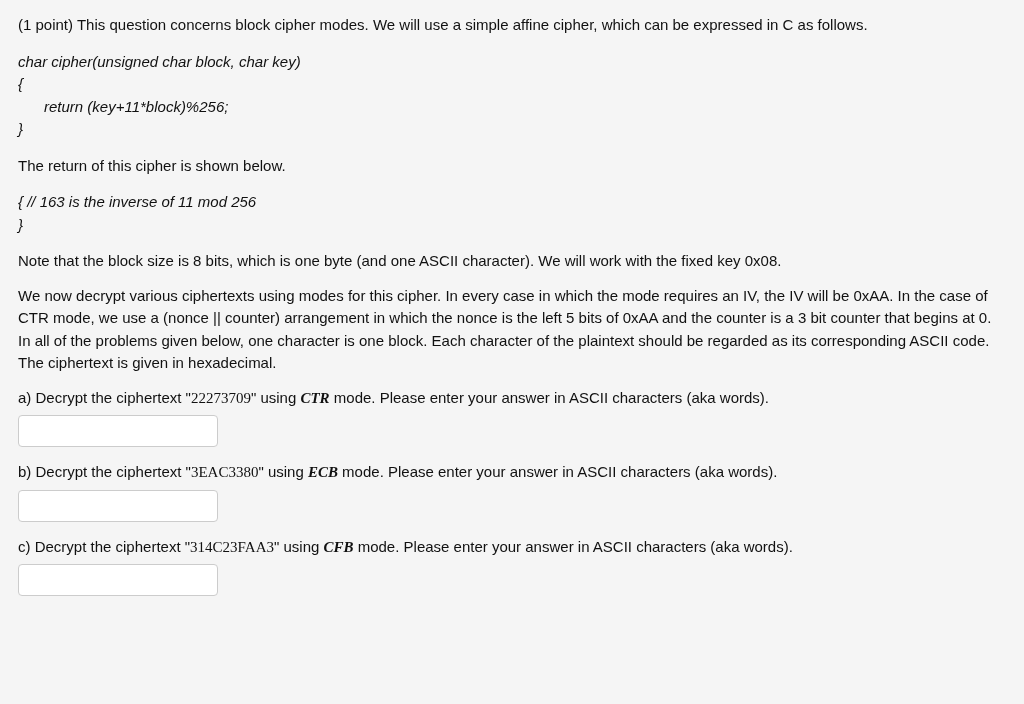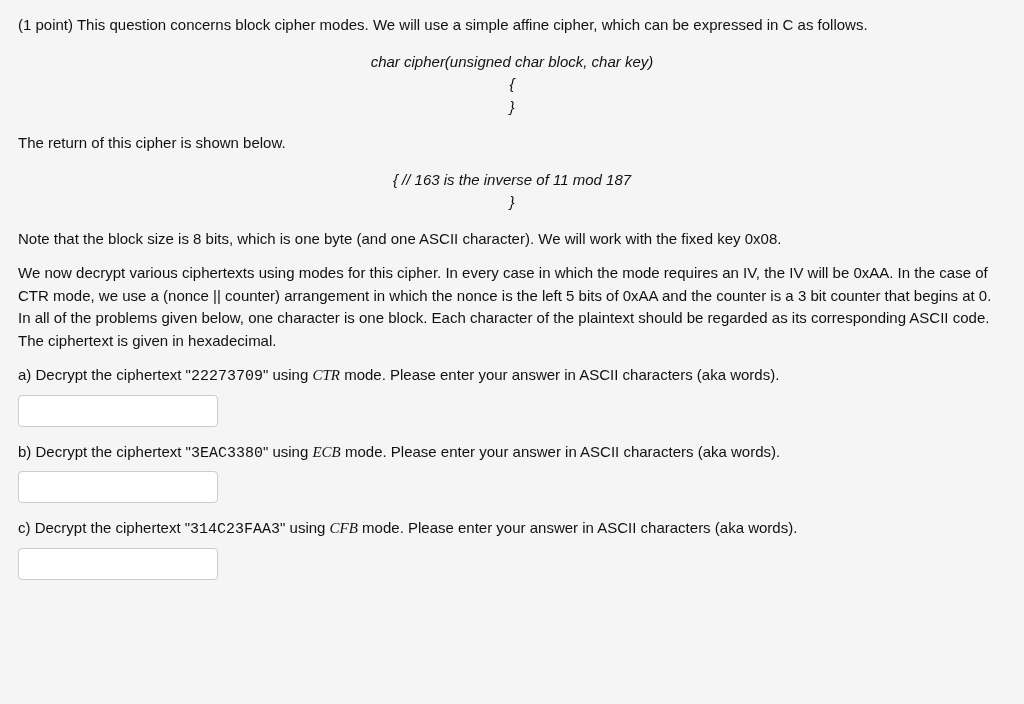--- a/index.html
+++ b/index.html
@@ -16,69 +16,70 @@
     .intro {
       margin-bottom: 12px;
     }
     .code-block {
       font-style: italic;
       margin: 14px 0;
       line-height: 1.5;
     }
     .code-block div {
       white-space: pre;
-      text-align: center;
     }
     .indent {
       padding-left: 26px;
     }
     .section {
       margin: 12px 0;
     }
     .input-field {
       display: block;
       width: 200px;
       height: 32px;
       margin: 6px 0 14px 0;
       padding: 4px 8px;
       border: 1px solid #ccc;
       border-radius: 4px;
       background: #fff;
       font-size: 14px;
       box-sizing: border-box;
     }
     .math {
-      font-family: Liberation Mono, monospace;
+      font-family: Liberation Serif, serif;
     }
     .math-i {
       font-family: "Times New Roman", Times, serif;
       font-style: italic;
+      font-weight: bold;
     }
     .q {
       margin-top: 12px;
     }
   </style>
 </head>
 <body>
 
 <div class="intro">
   <span>(1 point)</span>
   <span>This question concerns block cipher modes. We will use a simple affine cipher, which can be expressed in C as follows.</span>
 </div>
 
 <div class="code-block">
   <div>char cipher(unsigned char block, char key)</div>
   <div>{</div>
+  <div class="indent">return (key+11*block)%256;</div>
   <div>}</div>
 </div>
 
 <div class="section">The return of this cipher is shown below.</div>
 
 <div class="code-block">
-  <div>{ // 163 is the inverse of 11 mod 187</div>
+  <div>{ // 163 is the inverse of 11 mod 256</div>
   <div>}</div>
 </div>
 
 <div class="section">Note that the block size is 8 bits, which is one byte (and one ASCII character). We will work with the fixed key 0x08.</div>
 
 <div class="section">We now decrypt various ciphertexts using modes for this cipher. In every case in which the mode requires an IV, the IV will be 0xAA. In the case of CTR mode, we use a (nonce || counter) arrangement in which the nonce is the left 5 bits of 0xAA and the counter is a 3 bit counter that begins at 0. In all of the problems given below, one character is one block. Each character of the plaintext should be regarded as its corresponding ASCII code. The ciphertext is given in hexadecimal.</div>
 
 <div class="q">
   <span>a) Decrypt the ciphertext "</span><span class="math">22273709</span><span>" using </span><span class="math-i">CTR</span><span> mode. Please enter your answer in ASCII characters (aka words).</span>
 </div>

